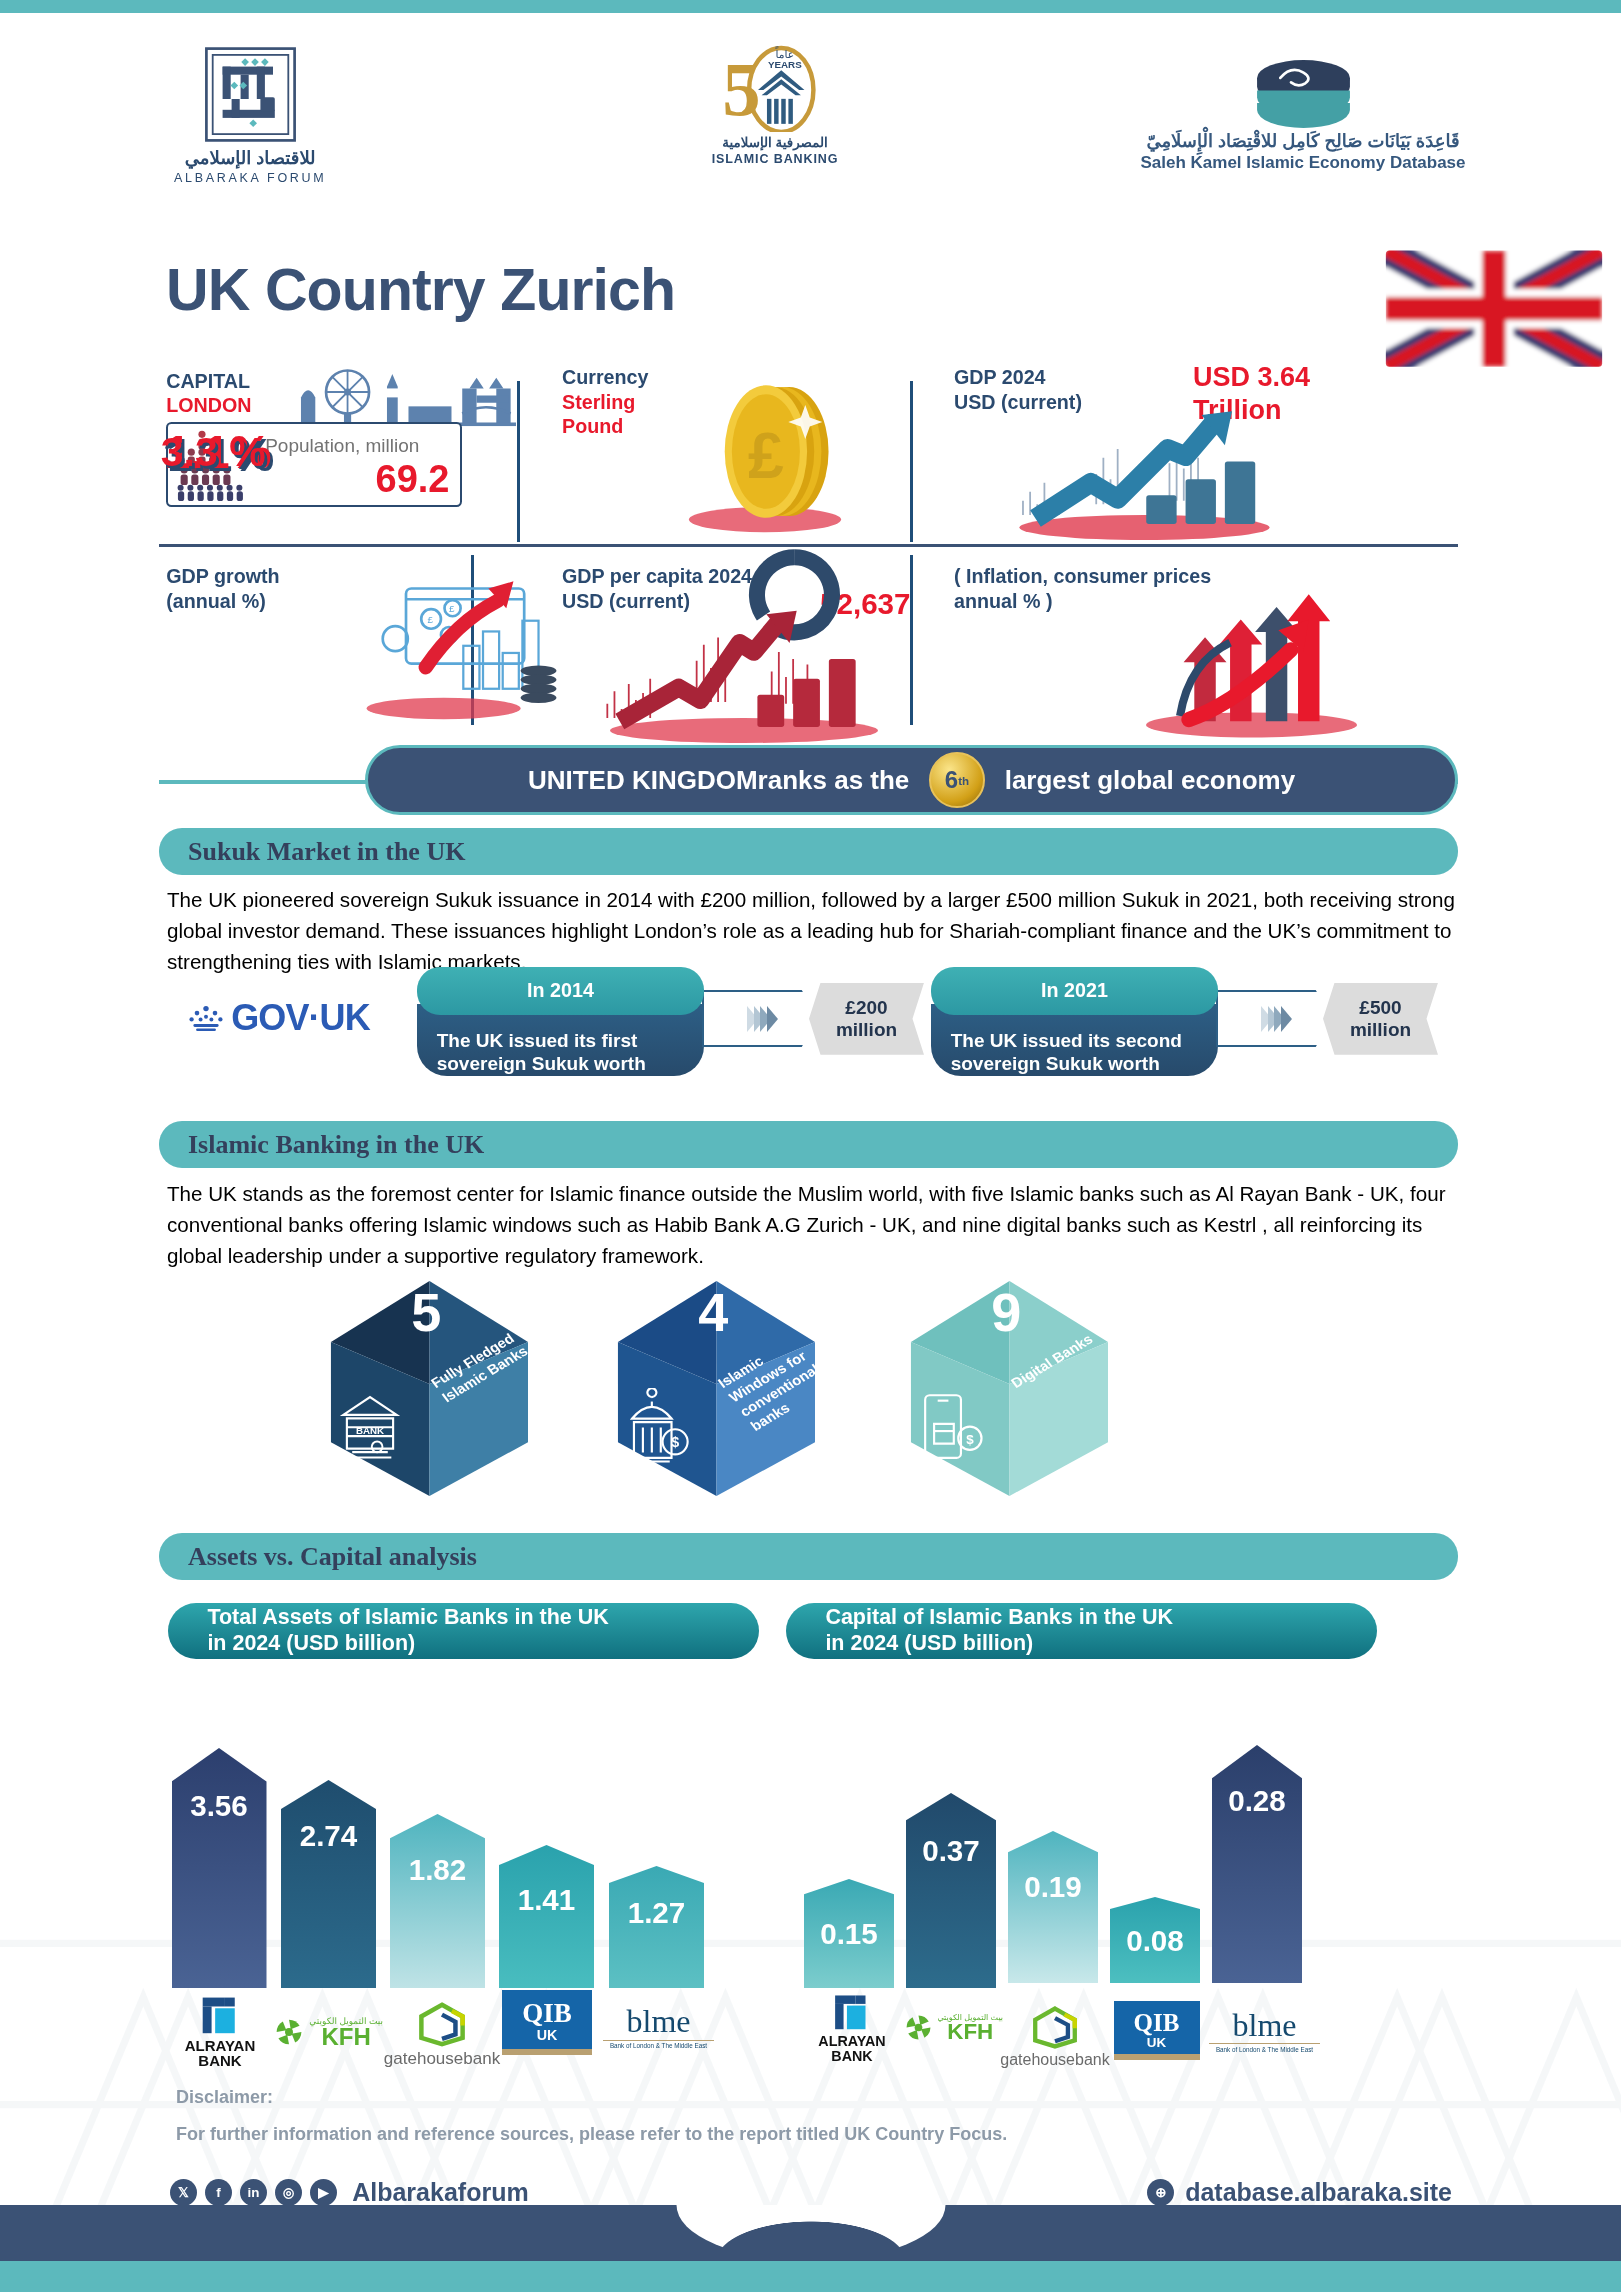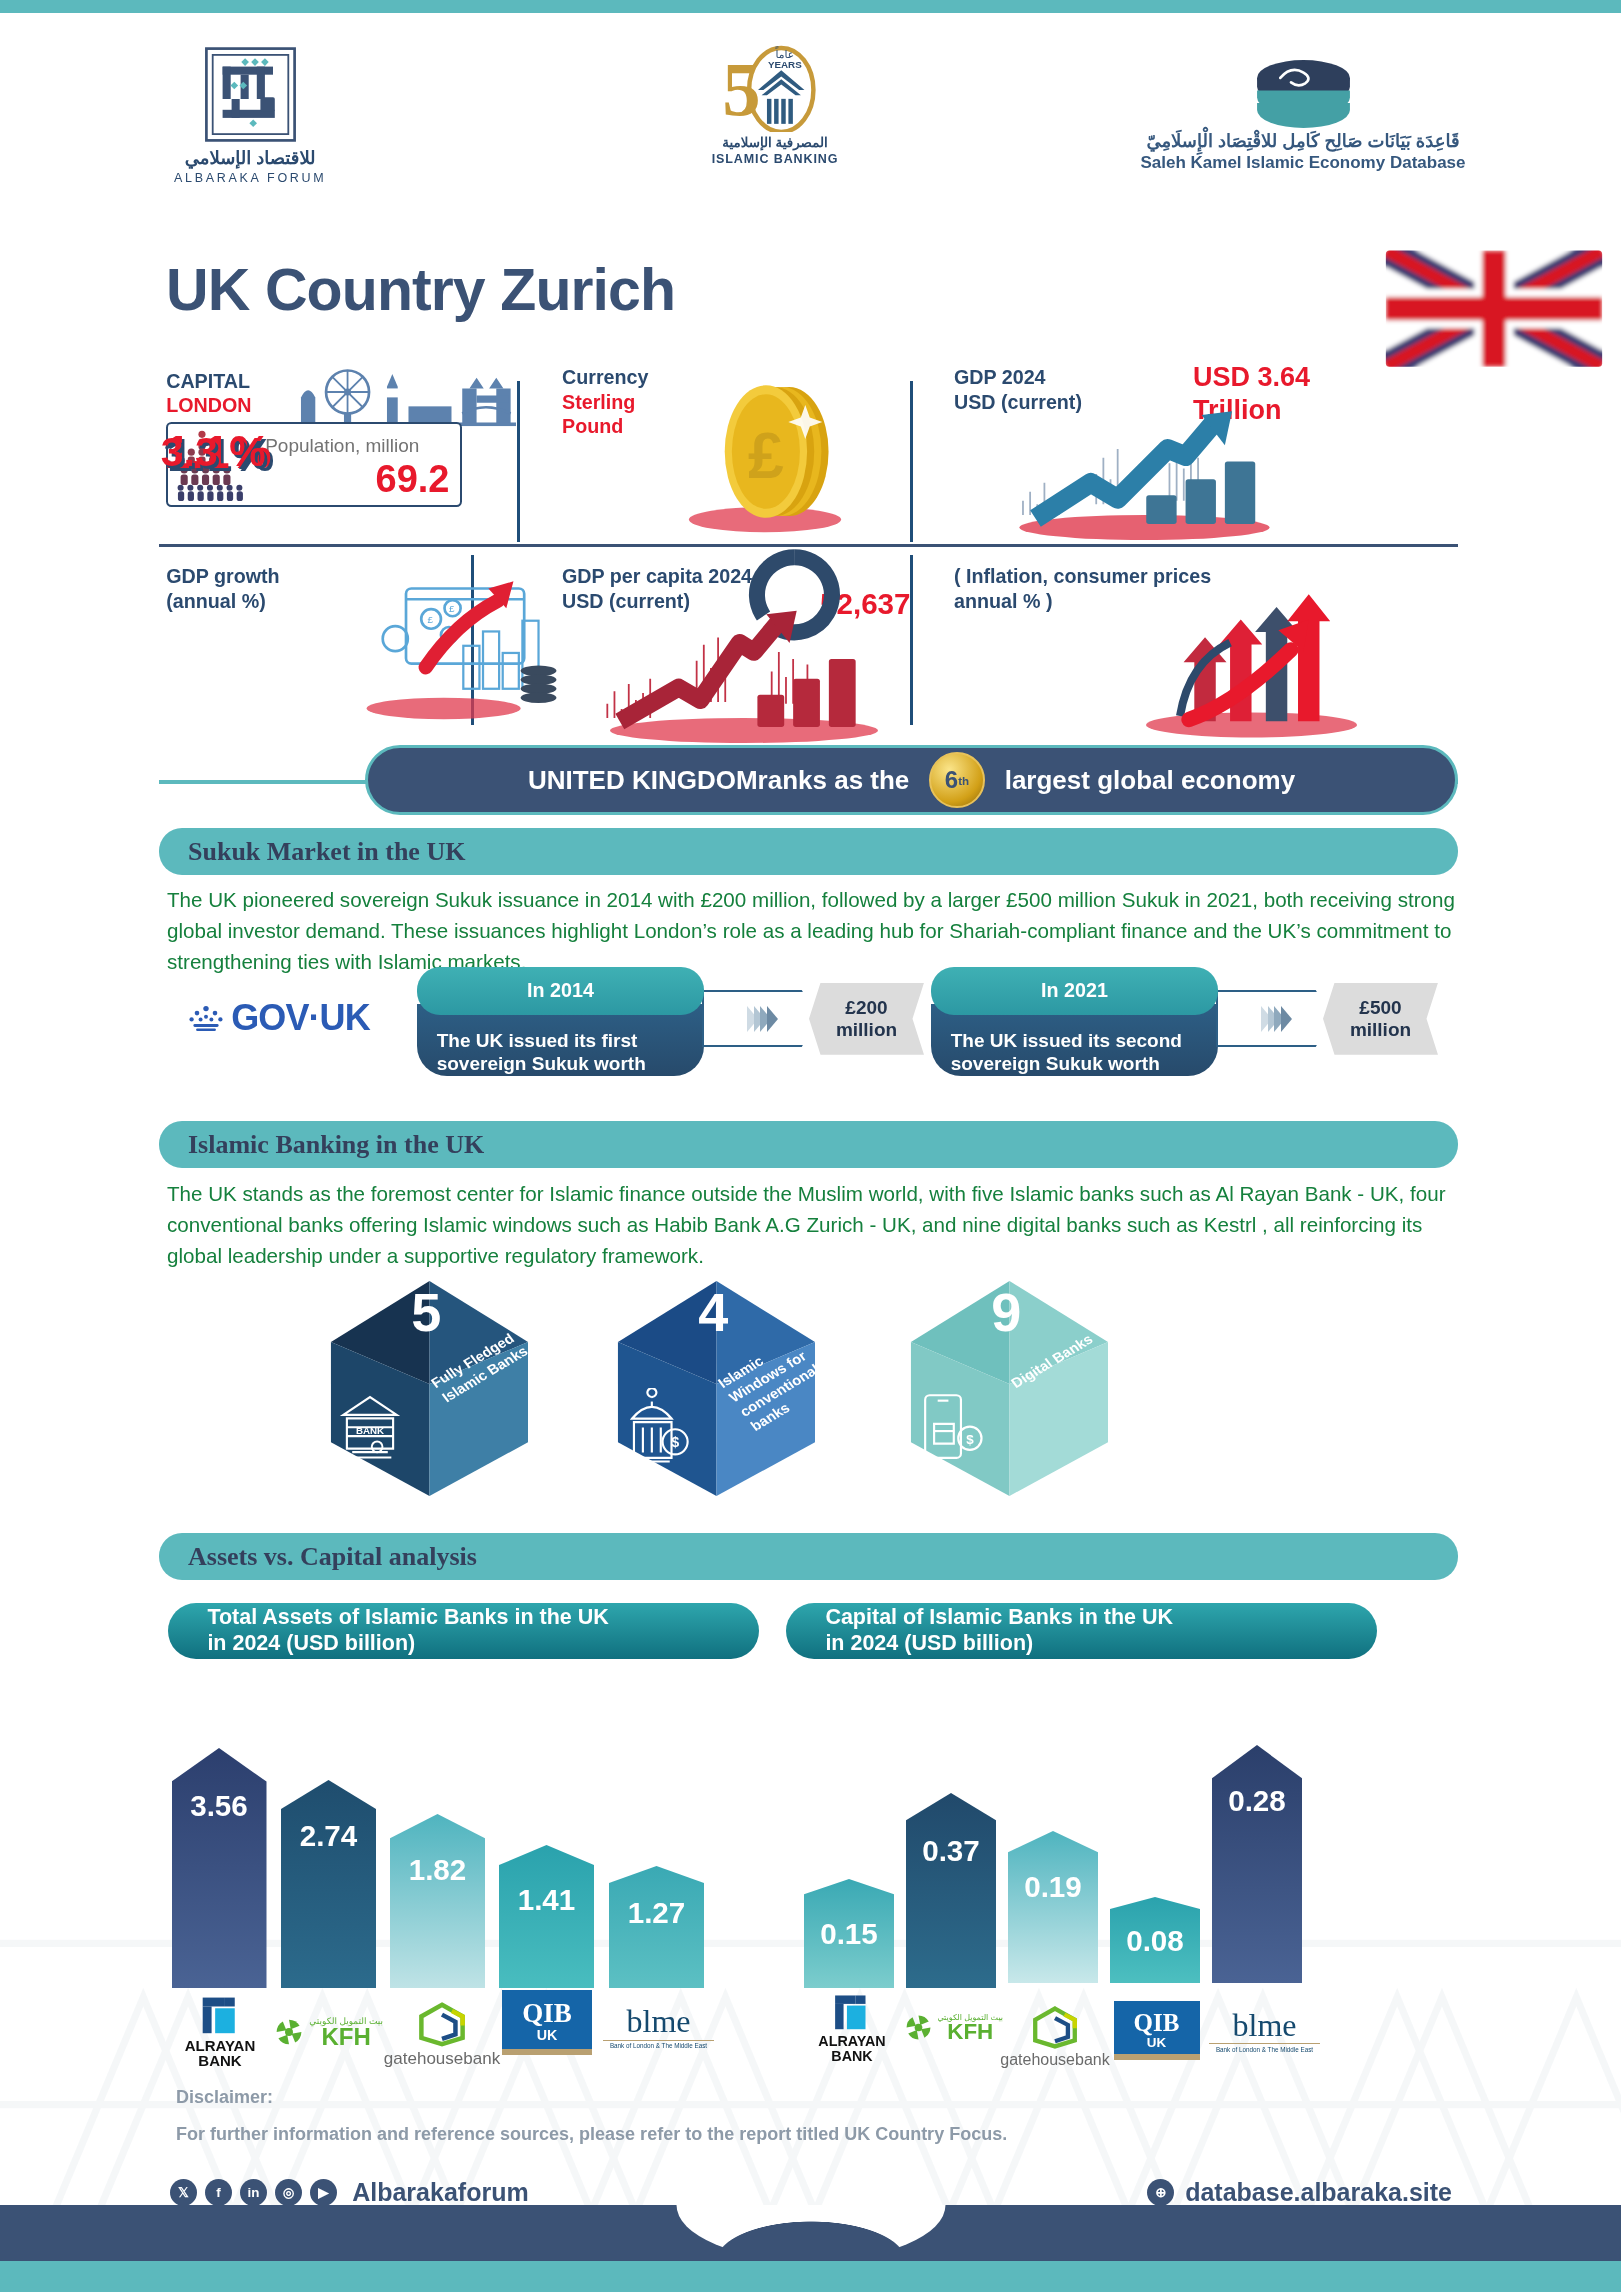--- a/index.html
+++ b/index.html
@@ -93,21 +93,21 @@
            background:radial-gradient(circle at 35% 30%, #fbe58a, #d2a017 65%, #8a6508);
            border:2.7px solid #e8c25a; display:flex; align-items:center; justify-content:center;
            color:#3b5275; font-weight:bold; font-size:24px; }
   .coin6 sup{font-size:11.6px;}
 
   
   .sec-pill { position:absolute; left:159px; width:1299px; height:47px;
               background:#5cb9bd; border-radius:23px; display:flex; align-items:center; }
   .sec-pill span { margin-left:29px; color:#34405c; font-size:26px; font-weight:bold;
                    font-family:"Liberation Serif", serif; }
-  .sec-body { position:absolute; left:167px; width:1288px; color:#15803d;
+  .sec-body { position:absolute; left:167px; width:1288px; color:#000000;
               font-size:20.6px; line-height:1.5; }
 
   
   .sukuk-row { position:absolute; left:159px; top:963px; width:1299px; height:116px; }
   .govuk { position:absolute; left:29px; top:34px; display:flex; align-items:center; gap:7.2px;}
   .govuk-txt{ font-size:36px; font-weight:bold; color:#2b5bb5; letter-spacing:-0.9px;}
   .crown { width:36px; height:27px; }
 
   .sk-group { position:absolute; top:0; width:502px; height:116px; }
   .sk-top { position:absolute; left:0; top:3.6px; width:287px; height:48px;

